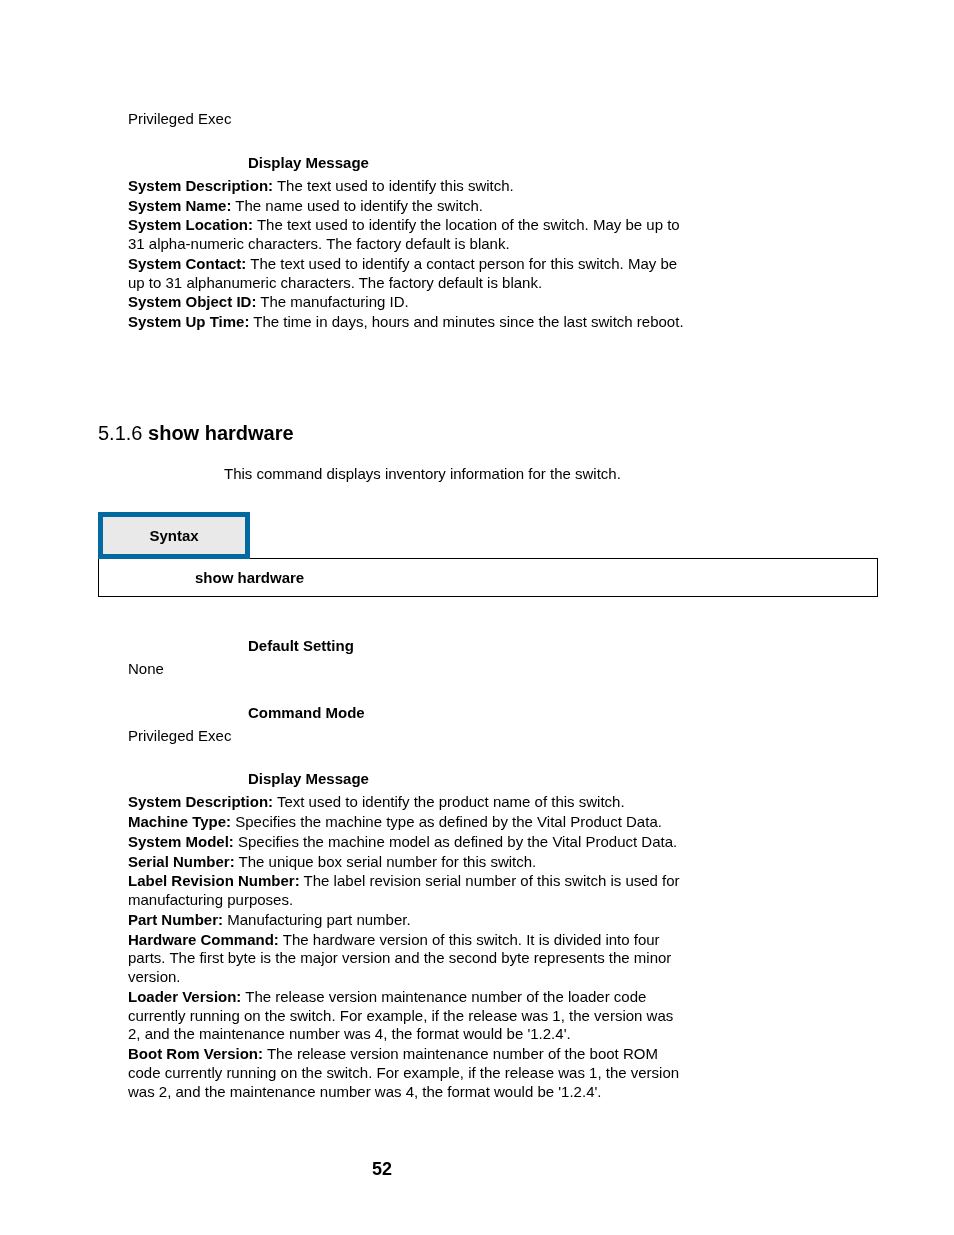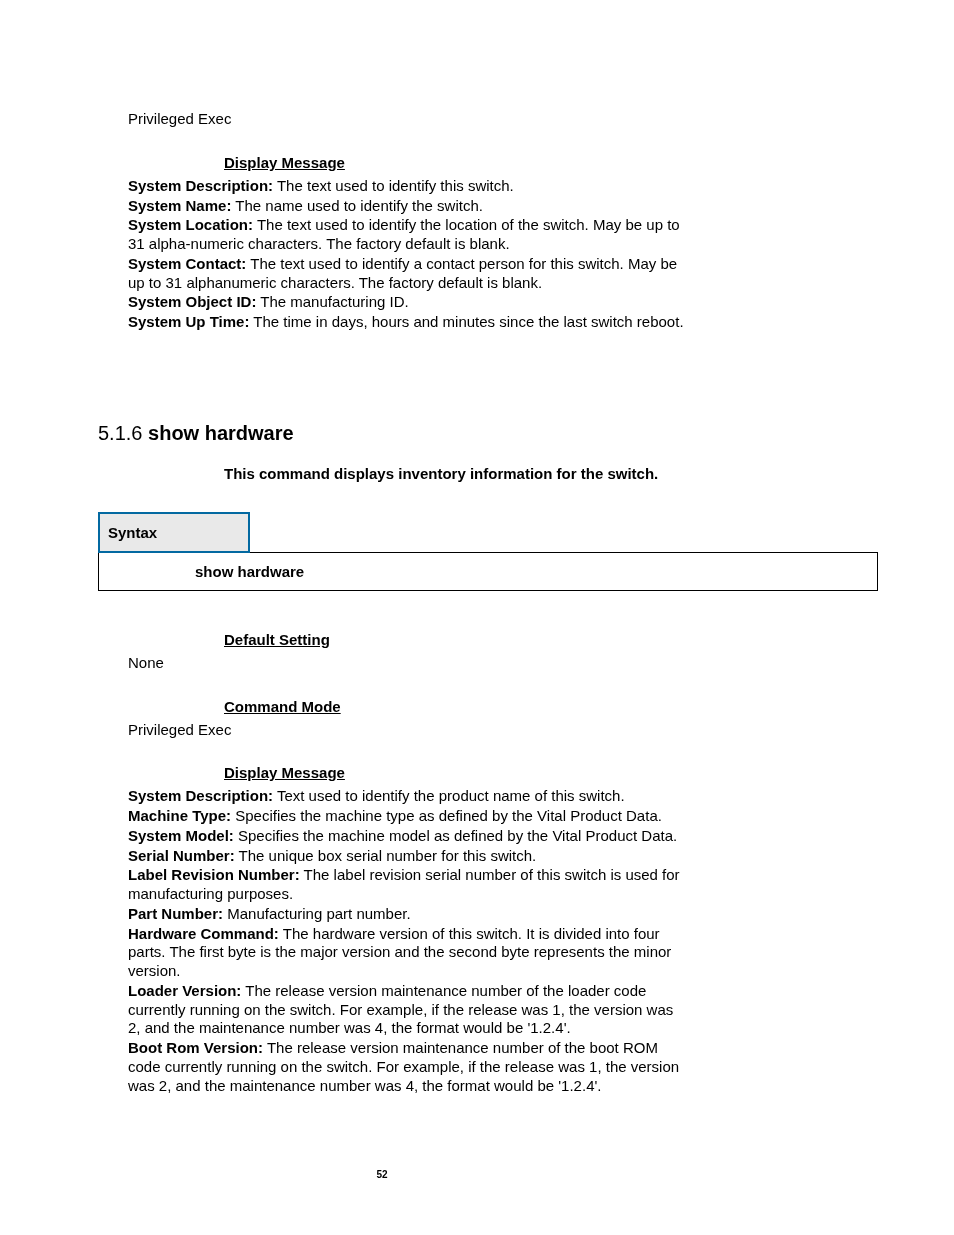--- a/index.html
+++ b/index.html
@@ -19,62 +19,60 @@
   }
   .section-heading {
     font-size: 20px;
     margin: 90px 0 20px -30px;
   }
   .section-heading .num { font-weight: normal; }
   .section-heading .title { font-weight: bold; }
   .indent-desc {
     margin-left: 96px;
     margin-bottom: 29px;
-    font-weight: bold;
   }
   .sub-heading {
     font-weight: bold;
-    margin-left: 96px;
+    margin-left: 120px;
     margin-top: 25px;
     margin-bottom: 6px;
-    text-decoration: underline;
   }
   .body-line { margin: 0 0 1px 0; line-height: 1.25; }
   .body-line .b { font-weight: bold; }
   .syntax-box {
     margin-top: 30px;
     margin-bottom: 10px;
     margin-left: -30px;
     width: 780px;
   }
   .syntax-header {
     display: inline-block;
-    border: 2px solid #0369a1;
+    border: 5px solid #0369a1;
     background: #e9e9e9;
     padding: 10px 8px 10px 8px;
     width: 152px;
-    text-align: left;
+    text-align: center;
     font-weight: bold;
     box-sizing: border-box;
   }
   .syntax-body {
     border: 1px solid #000;
     border-top: 1px solid #000;
     padding: 10px 8px 10px 96px;
     font-weight: bold;
     margin-top: -1px;
   }
   .page-number {
     position: absolute;
     bottom: 55px;
     left: 0;
     right: 0;
     text-align: center;
     font-weight: bold;
-    font-size: 10px;
+    font-size: 18px;
   }
   p { margin: 0; }
 </style>
 </head>
 <body>
 
 <div class="page">
 
   <p class="body-line">Privileged Exec</p>
 

